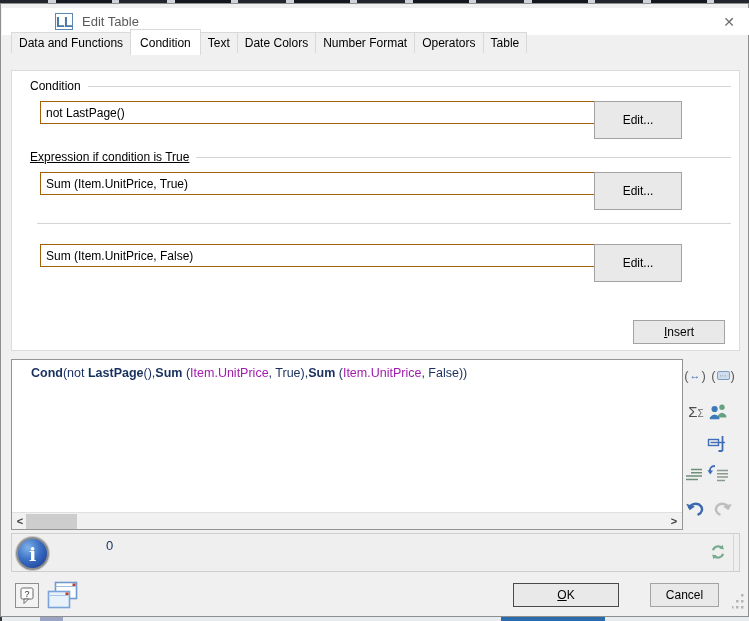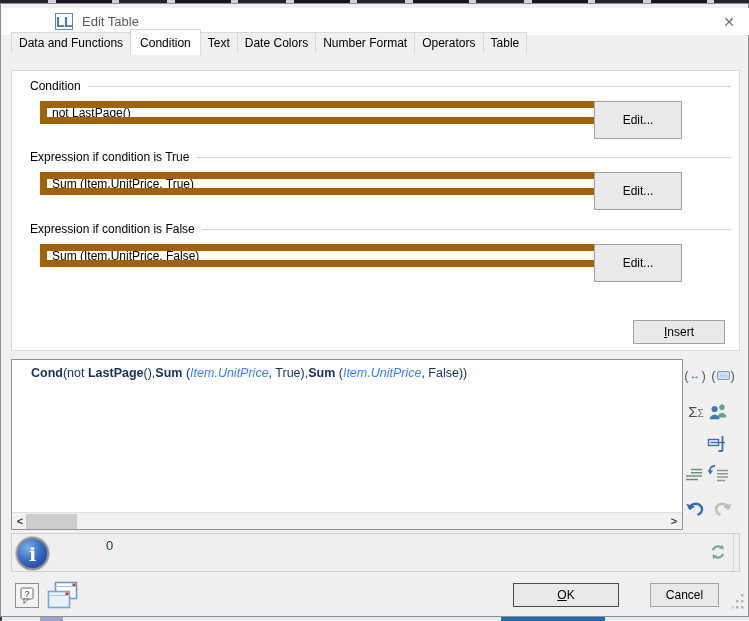--- a/index.html
+++ b/index.html
@@ -45,24 +45,24 @@
   .tab.active {
     height:26px; margin-top:0; padding:0 9px; background:#ffffff; z-index:4; position:relative;
   }
   .tabpage {
     position:absolute; left:10px; top:66px; width:729px; height:281px;
     background:#ffffff; border:1px solid #dcdcdc; z-index:1;
   }
 
   .grp-row { position:absolute; left:18px; right:8px; display:flex; align-items:center; font-size:12px; color:#000; }
   .grp-row .sep { flex:1; height:1px; background:#d4d4d4; margin-left:7px; margin-top:1px; }
-  .g1 { top:8px; } .g2 { top:79px; } .g3 { top:151px; }
+  .g1 { top:8px; } .g2 { top:79px;text-decoration:underline; } .g3 { top:151px; }
 
   .field {
-    position:absolute; left:28px; width:563px; height:23px; border:7px solid #a16207;
+    position:absolute; left:28px; width:563px; height:23px; border:1px solid #a16207;
     background:#fff; font-size:12px; padding:0 5px; font-family:inherit; color:#000; outline:none;
   }
   .f1 { top:30px; } .f2 { top:101px; } .f3 { top:173px; }
 
   .btn {
     background:#e9e9e9; border:1px solid #a3a3a3; color:#000; font-size:12px;
     display:flex; align-items:center; justify-content:center; font-family:inherit; cursor:default;
   }
   .btn.default { border-color:#4a4a4a; }
   .edit-btn { position:absolute; left:582px; width:88px; height:38px; }
@@ -71,21 +71,21 @@
   .accel { text-decoration:underline; }
 
   
   .formula-box {
     position:absolute; left:10px; top:355px; width:672px; height:171px;
     background:#fff; border:1px solid #949494;
   }
   .formula-text { position:absolute; left:19px; top:6px; right:4px; font-size:12.5px; white-space:nowrap; }
   .tok-func  { font-weight:bold; color:#17305e; }
   .tok-plain { color:#17305e; }
-  .tok-field { color:#3b82f6;font-style:italic; }
+  .tok-field { color:#a21caf; }
 
   .hscroll {
     position:absolute; left:0; right:0; bottom:0; height:17px; background:#f1f1f1;
     border-top:1px solid #e0e0e0; display:flex; align-items:center;
   }
   .harrow { width:16px; height:17px; display:flex; align-items:center; justify-content:center;
     font-size:11px; font-weight:bold; color:#404040; }
   .harrow.right { margin-left:auto; }
   .hthumb { position:absolute; left:14px; top:1px; height:15px; width:51px; background:#cdcdcd; }
 
@@ -158,21 +158,20 @@
       <button class="btn edit-btn e1">Edit...</button>
 
       <div class="grp-row g2">
         <span>Expression if condition is True</span>
         <span class="sep"></span>
       </div>
       <input class="field f2" readonly="" value="Sum (Item.UnitPrice, True)" style="">
       <button class="btn edit-btn e2">Edit...</button>
 
       <div class="grp-row g3">
-        <span>Expression if condition is False</span>
         <span class="sep"></span>
       </div>
       <input class="field f3" readonly="" value="Sum (Item.UnitPrice, False)" style="">
       <button class="btn edit-btn e3">Edit...</button>
 
       <button class="btn insert-btn">
           <span class="accel">I</span>
           <span>nsert</span>
         </button>
     </div>

